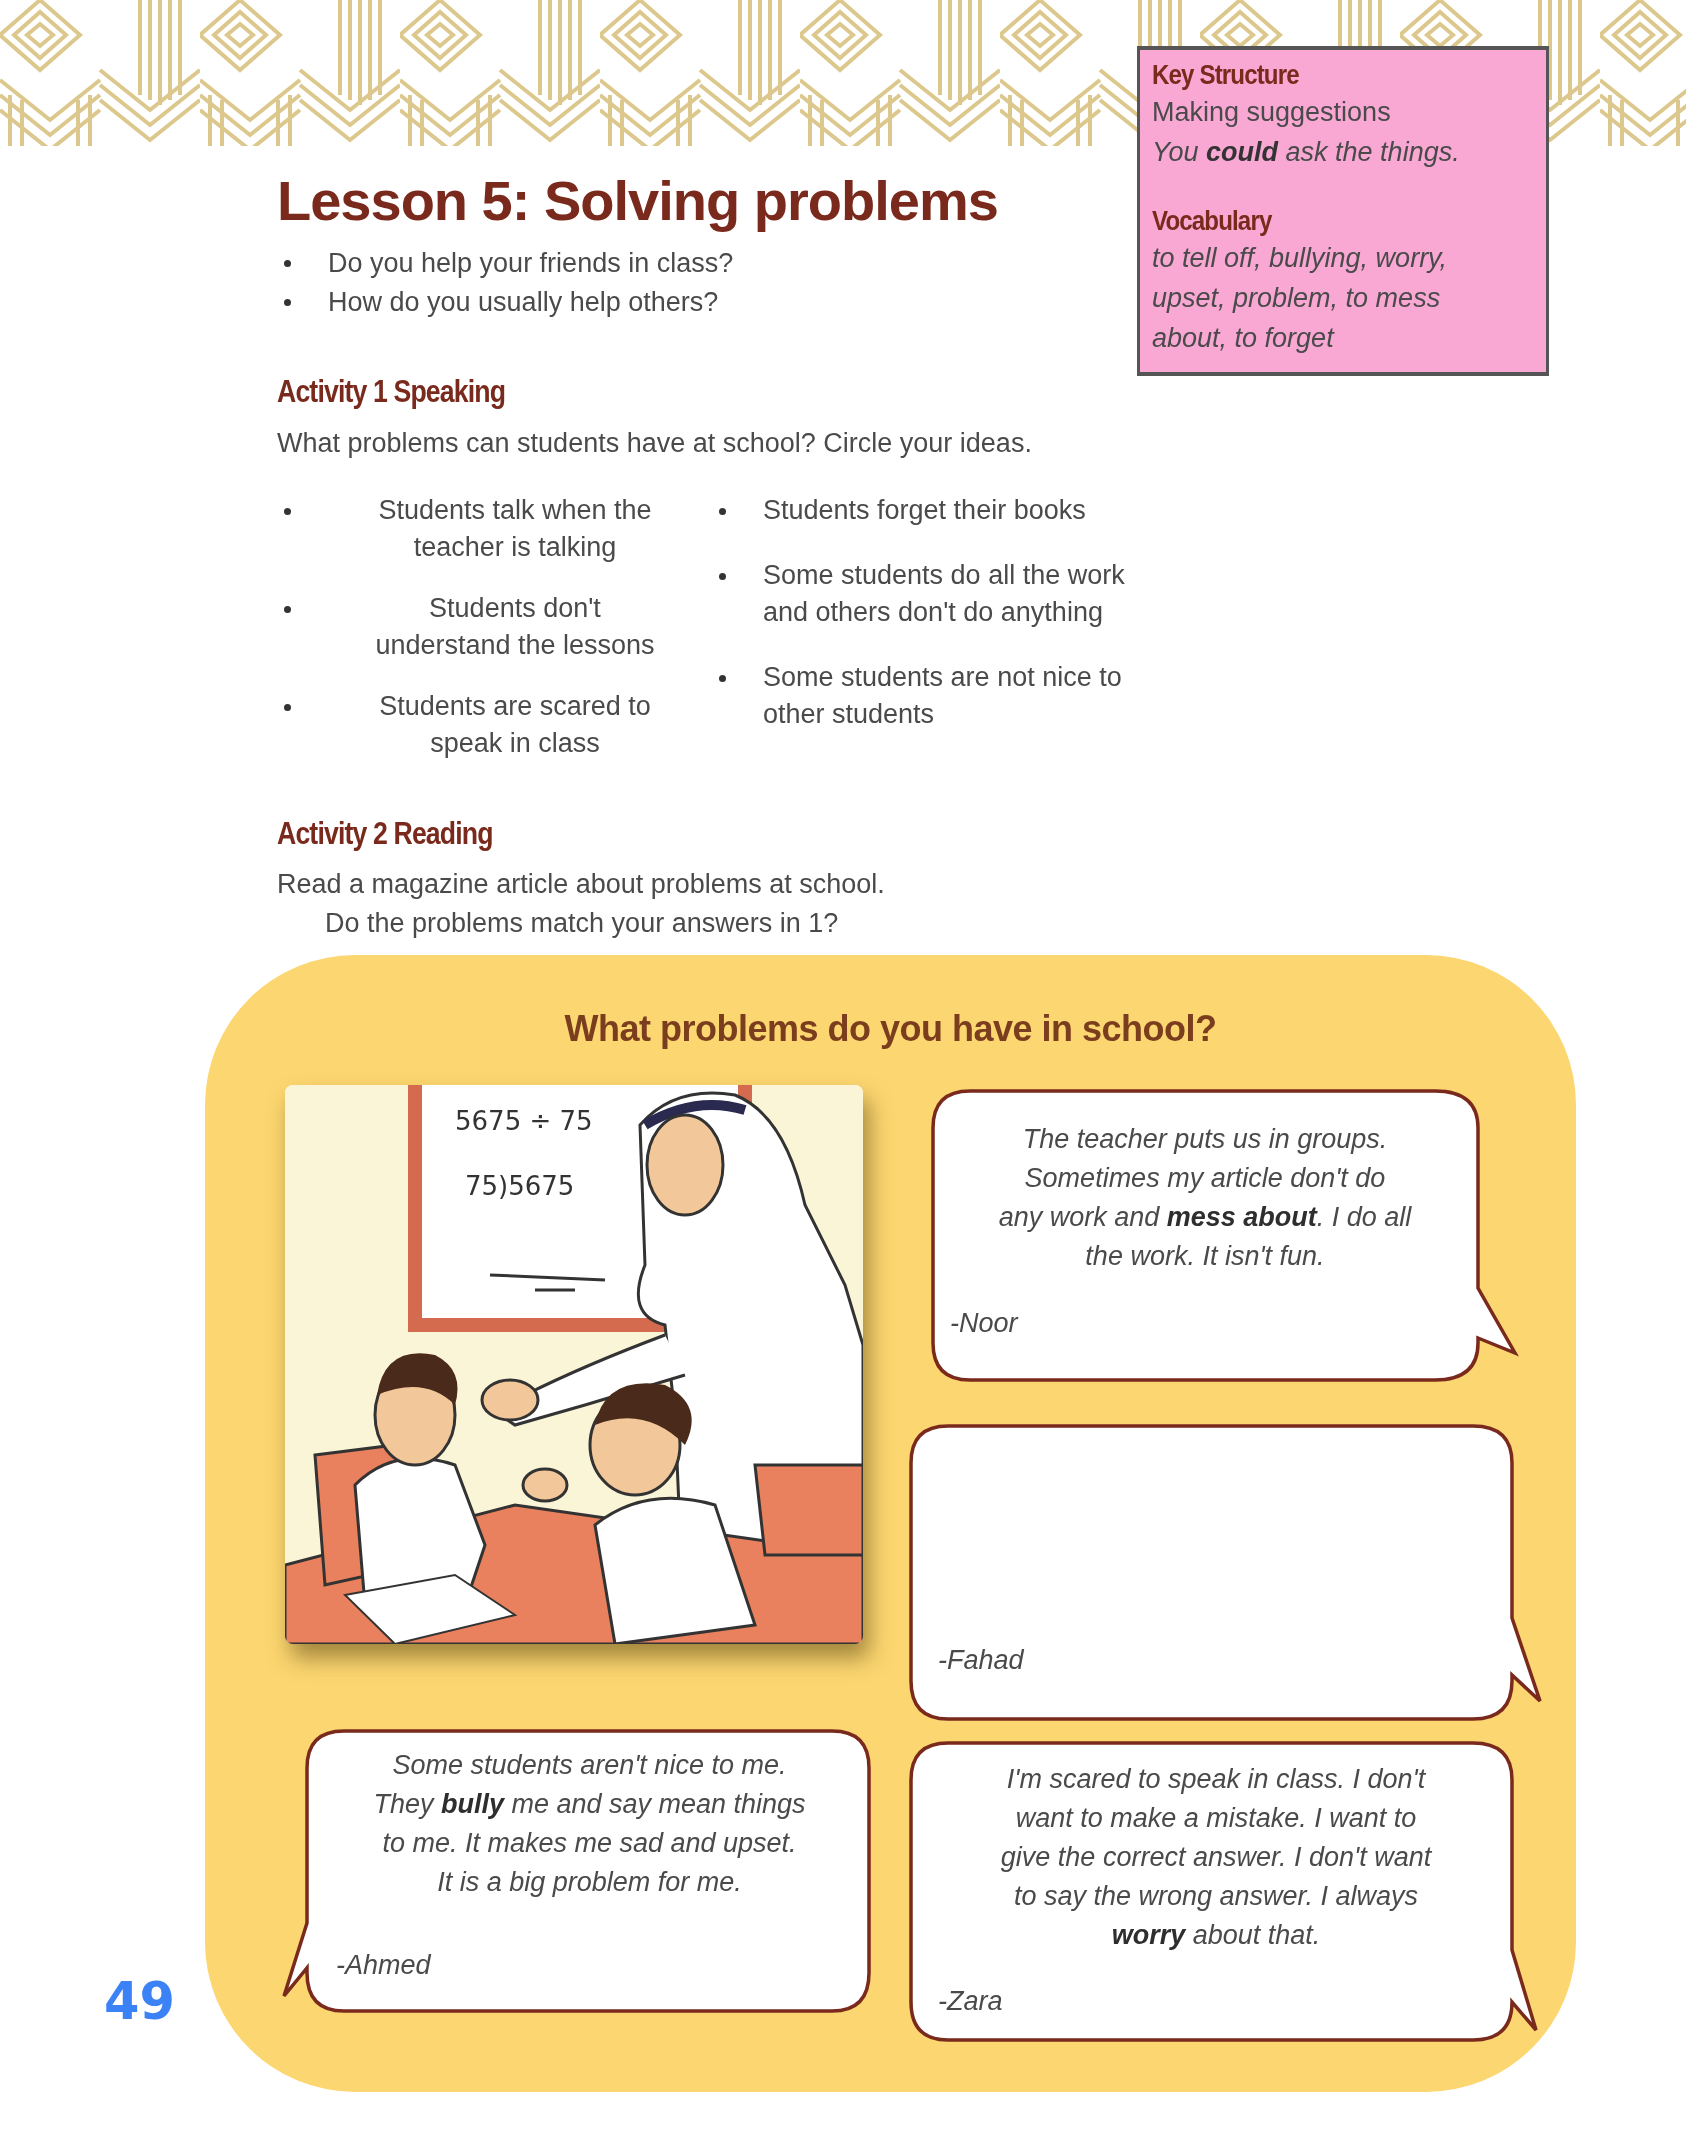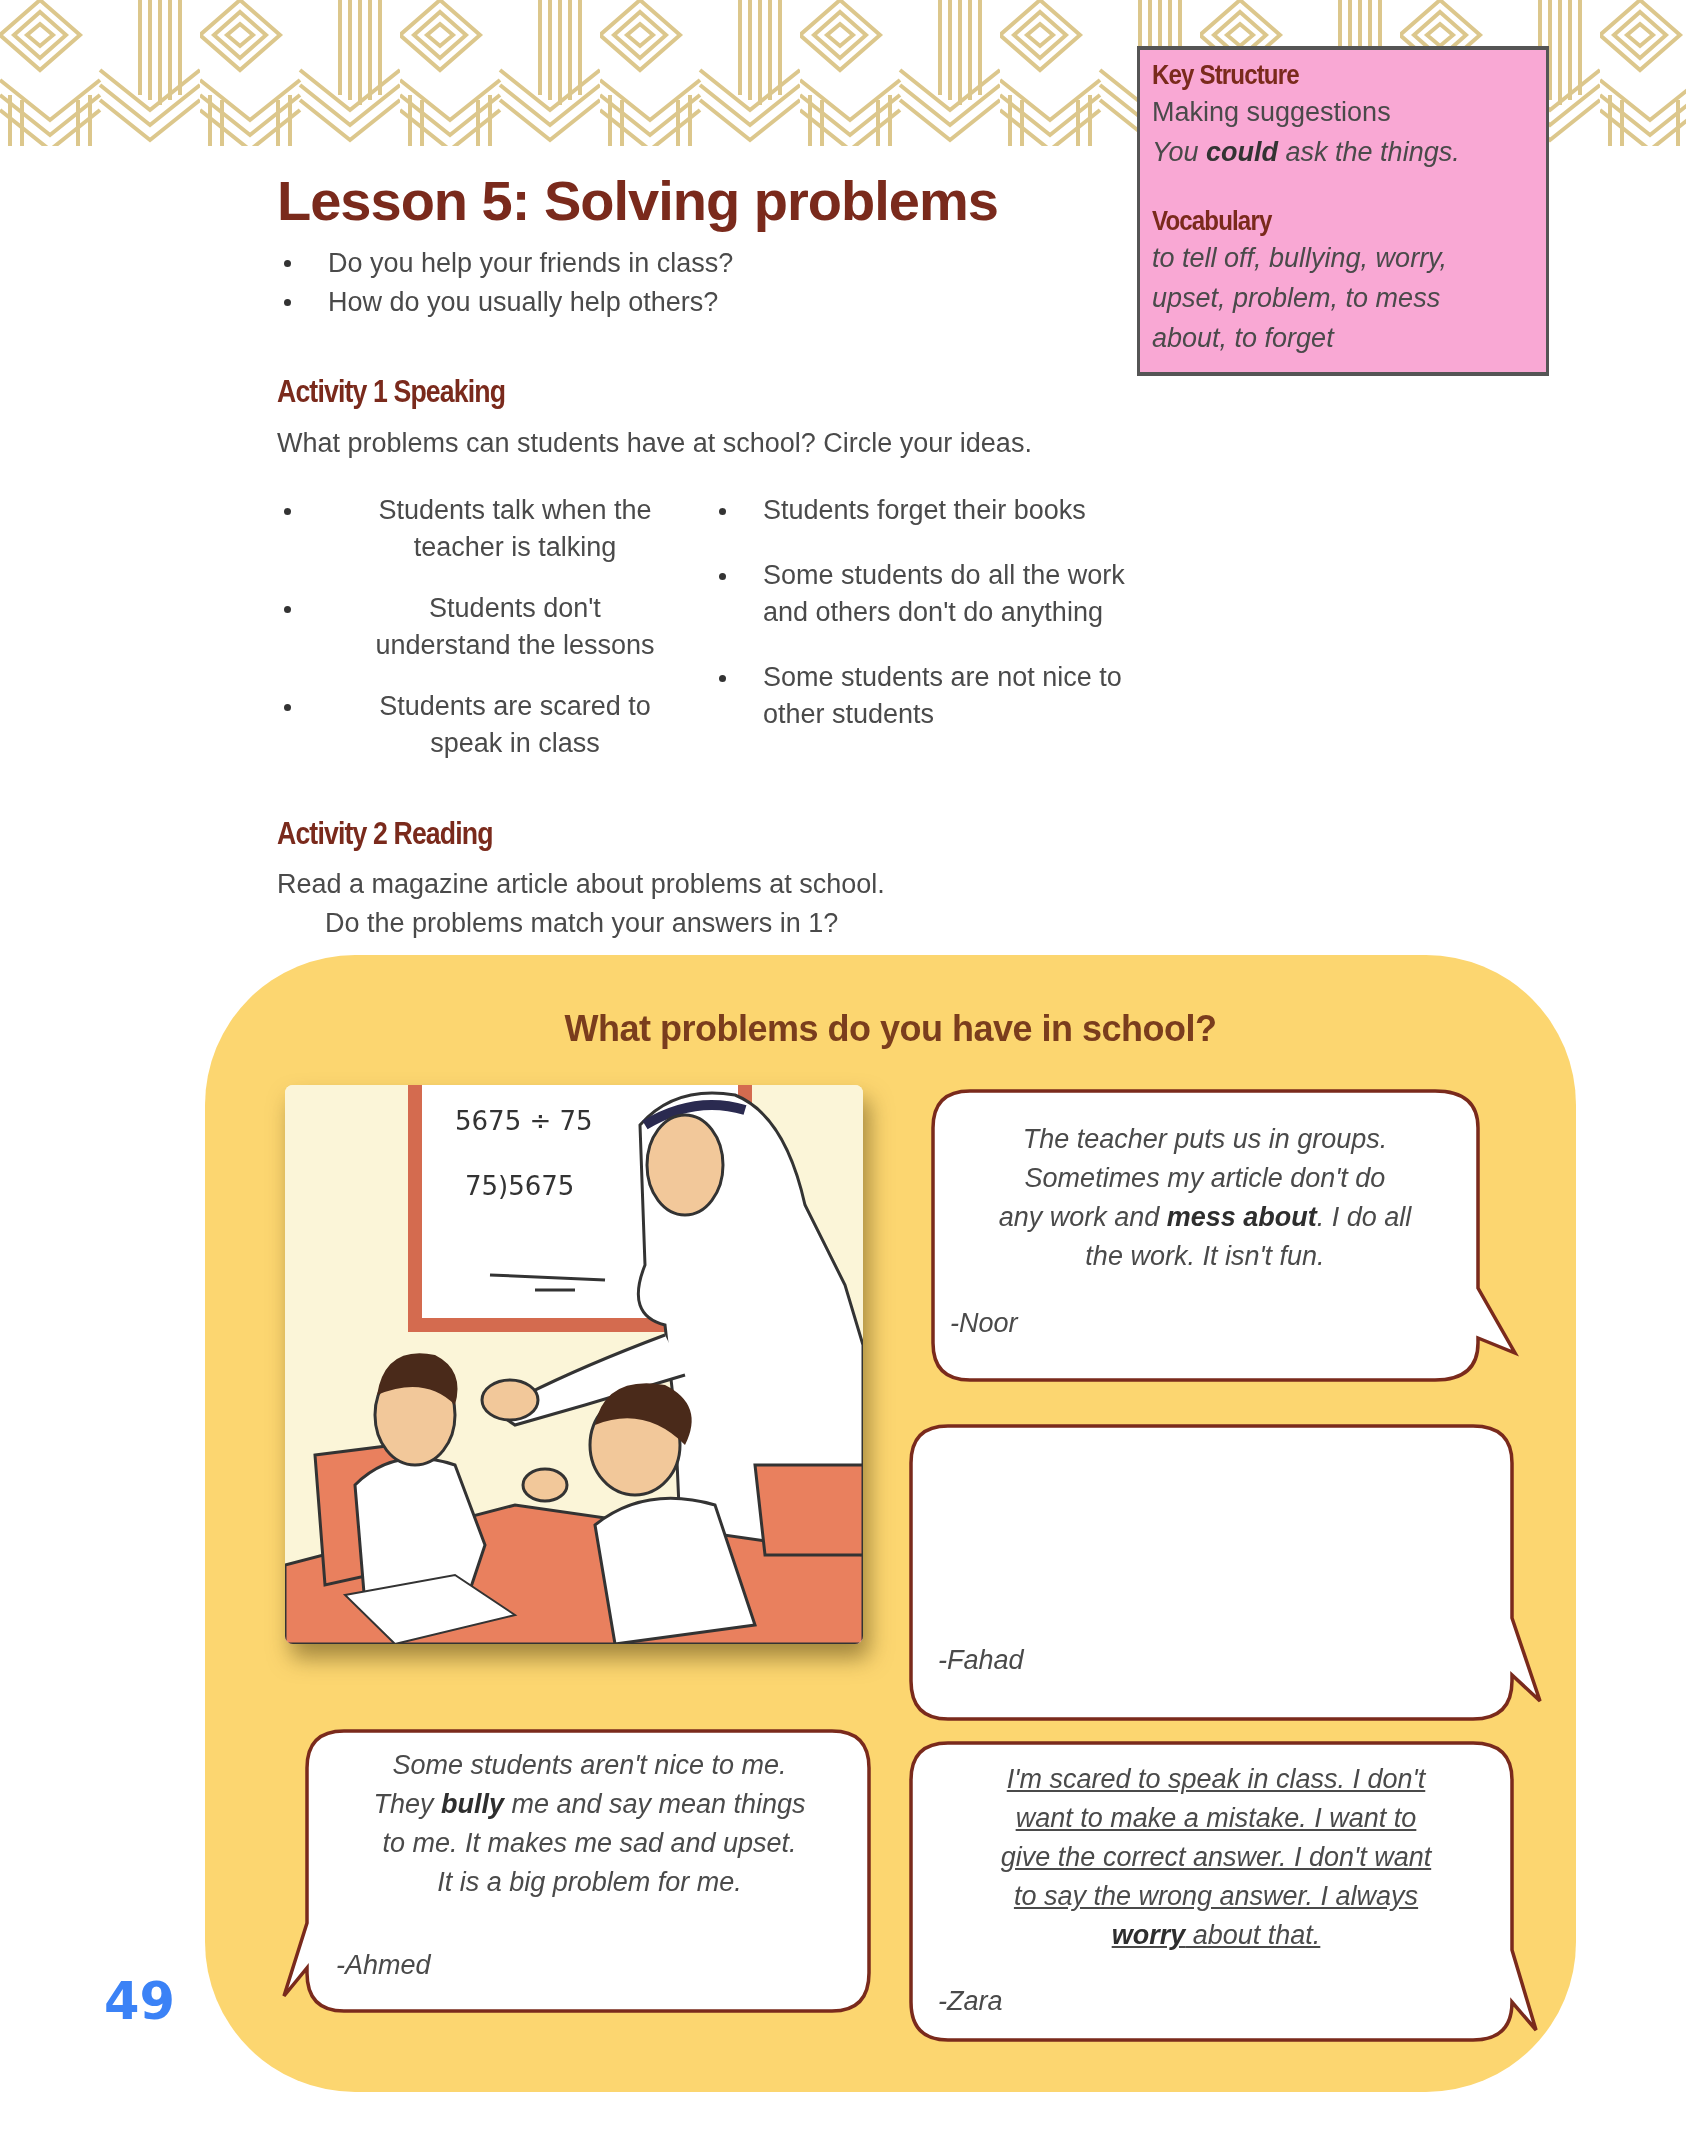--- a/index.html
+++ b/index.html
@@ -217,21 +217,21 @@
     <div>to me. It makes me sad and upset.</div>
     <div>It is a big problem for me.</div>
   </div>
   <div class="b-author" style="left:64px; top:222px;">-Ahmed</div>
 </div>
 
 <div class="bubble" style="left:908px; top:1740px; width:640px; height:305px;">
   <svg class="bubble-shape" width="640" height="305">
     <path d="M40 3 L565 3 Q604 3 604 40 L604 210 L628 290 L604 262 L604 262 Q604 300 565 300 L40 300 Q3 300 3 262 L3 40 Q3 3 40 3 Z" fill="#ffffff" stroke="#7a2a1c" stroke-width="3.5"></path>
   </svg>
-  <div class="b-text" style="left:18px; top:20px; width:580px;text-decoration:underline;">
+  <div class="b-text" style="left:18px; top:20px; width:580px;">
     <div>I'm scared to speak in class. I don't</div>
     <div>want to make a mistake. I want to</div>
     <div>give the correct answer. I don't want</div>
     <div>to say the wrong answer. I always</div>
     <div><b>worry</b><span> about that.</span></div>
   </div>
   <div class="b-author" style="left:30px; top:246px;">-Zara</div>
 </div>
 
 <div class="page-number">49</div>

